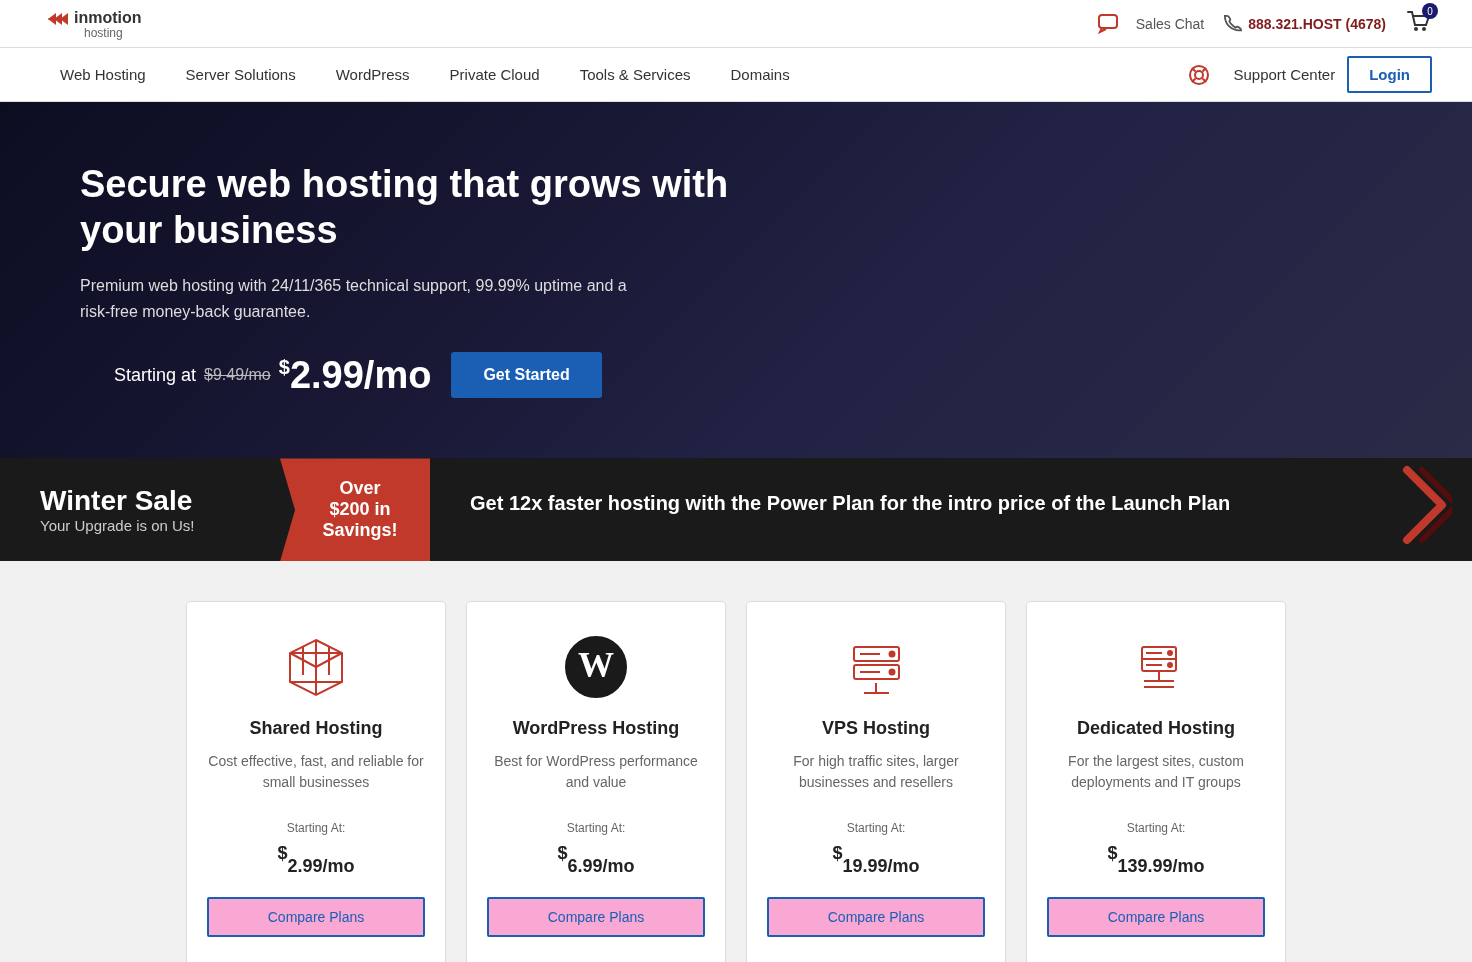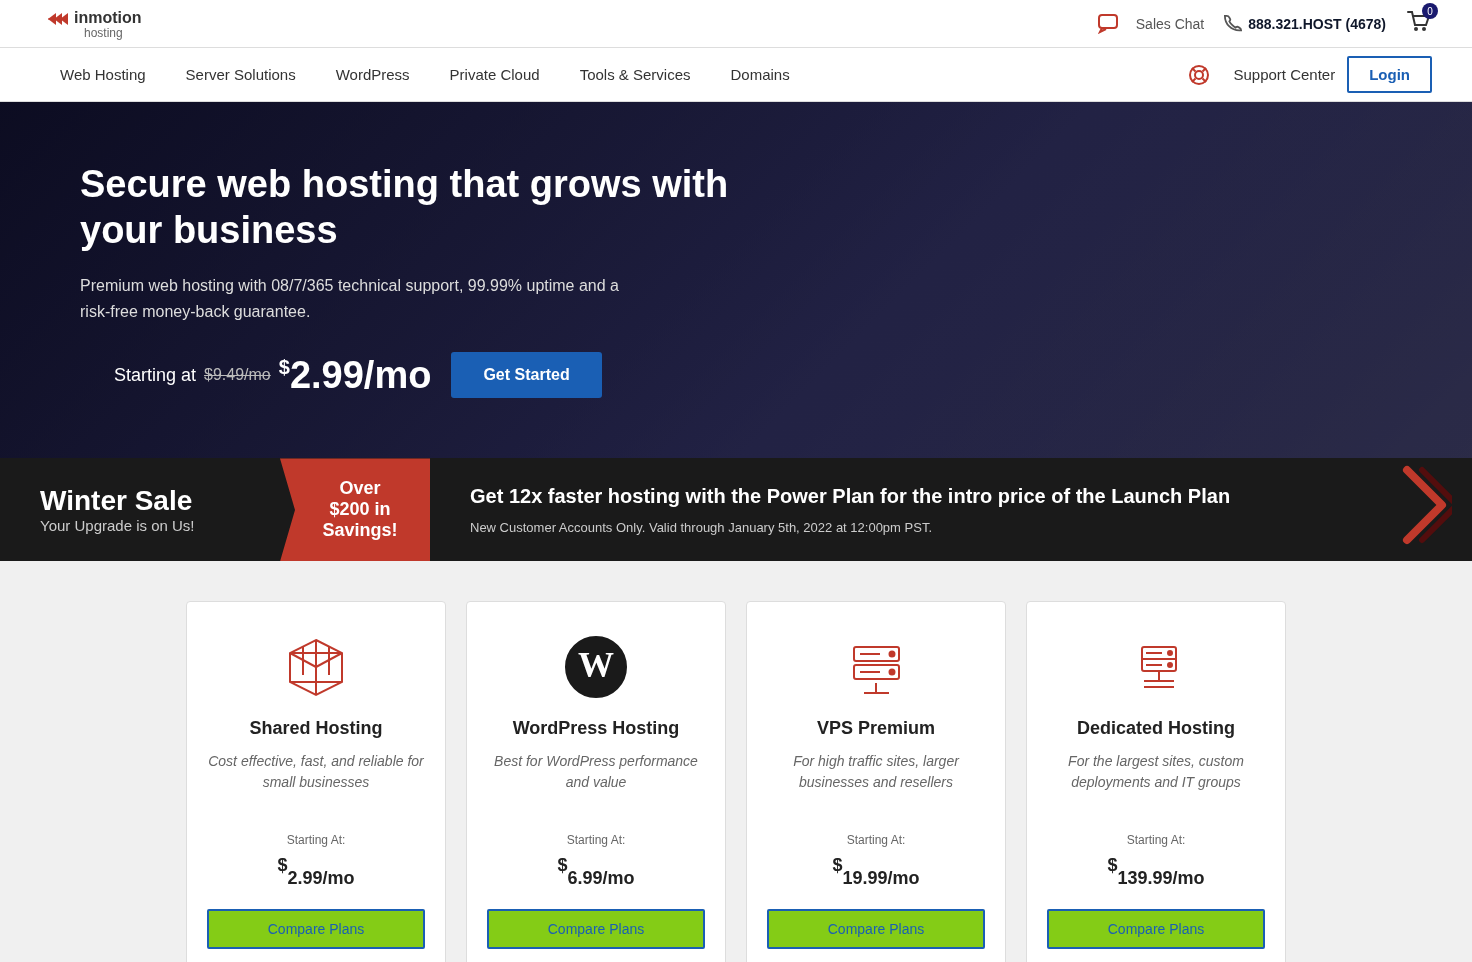--- a/index.html
+++ b/index.html
@@ -11,21 +11,21 @@
       border-bottom: 1px solid #ddd;
       padding: 0 40px;
       display: flex;
       align-items: center;
       justify-content: space-between;
       height: 48px;
     }
     .logo-area { display: flex; align-items: center; }
     .header-right { display: flex; align-items: center; gap: 20px; font-size: 14px; color: #555; }
     .sales-chat { display: flex; align-items: center; gap: 16px; cursor: pointer; color: #555; }
-    .phone { display: flex; align-items: center; gap: 6px; color: #0f172a; font-weight: bold; }
+    .phone { display: flex; align-items: center; gap: 6px; color: #7f1d1d; font-weight: bold; }
     .cart-icon { position: relative; cursor: pointer; }
     .cart-badge {
       position: absolute; top: -6px; right: -6px;
       background: #1a1a6e; color: #fff; border-radius: 50%;
       width: 16px; height: 16px; font-size: 10px;
       display: flex; align-items: center; justify-content: center;
     }
 
     
     .nav {
@@ -149,29 +149,29 @@
       padding: 30px 20px;
       text-align: center;
       flex: 1;
       max-width: 260px;
       display: flex;
       flex-direction: column;
       align-items: center;
     }
     .card-icon { width: 70px; height: 70px; margin-bottom: 16px; display: flex; align-items: center; justify-content: center; }
     .card-title { font-size: 18px; font-weight: bold; margin-bottom: 12px; color: #222; }
-    .card-desc { font-size: 14px; color: #666; line-height: 1.5; margin-bottom: 40px; flex: 1; font-style: italic; }
+    .card-desc { font-size: 14px; color: #666; line-height: 1.5; margin-bottom: 28px; flex: 1; }
     .card-starting { font-size: 12px; color: #666; margin-bottom: 4px; }
     .card-price { font-size: 36px; font-weight: bold; color: #222; margin-bottom: 16px; }
     .card-price sup { font-size: 18px; vertical-align: super; }
     .card-price span { font-size: 18px; }
     .compare-btn {
       border: 2px solid #1a5fb4;
       color: #1a5fb4;
-      background: #84cc16;
+      background: #f9a8d4;
       padding: 10px 20px;
       font-size: 14px;
       cursor: pointer;
       border-radius: 2px;
       width: 100%;
       font-weight: 500;
     }
 
     
     .icon-shared { color: #c0392b; }
@@ -246,21 +246,21 @@
       <span>Support Center</span>
     </div>
     <button class="login-btn">Login</button>
   </div>
 </nav>
 
 <section class="hero">
   <div class="hero-bg-overlay"></div>
   <div class="hero-content">
     <h1>Secure web hosting that grows with your business</h1>
-    <p>Premium web hosting with 08/7/365 technical support, 99.99% uptime and a risk-free money-back guarantee.</p>
+    <p>Premium web hosting with 24/11/365 technical support, 99.99% uptime and a risk-free money-back guarantee.</p>
     <div class="hero-pricing">
       <div class="hero-pricing-text">
         <span>Starting at</span>
         <span class="hero-old-price">$9.49/mo</span>
         <span class="hero-new-price">
           <sup>$</sup><span>2.99/mo</span>
         </span>
       </div>
       <button class="get-started-btn">Get Started</button>
     </div>
@@ -272,21 +272,20 @@
     <h2>Winter Sale</h2>
     <p>Your Upgrade is on Us!</p>
   </div>
   <div class="winter-savings">
     <div>Over</div>
     <div>$200 in</div>
     <div>Savings!</div>
   </div>
   <div class="winter-right">
     <h3>Get 12x faster hosting with the Power Plan for the intro price of the Launch Plan</h3>
-    <p>New Customer Accounts Only. Valid through January 5th, 2022 at 12:00pm PST.</p>
   </div>
   <div class="chevron-right">
     <svg width="50" height="80" viewBox="0 0 50 80">
       <polyline points="5,5 40,40 5,75" fill="none" stroke="#c0392b" stroke-width="8" stroke-linecap="round" stroke-linejoin="round"></polyline>
       <polyline points="20,5 55,40 20,75" fill="none" stroke="#8b0000" stroke-width="6" stroke-linecap="round" stroke-linejoin="round" opacity="0.5"></polyline>
     </svg>
   </div>
 </div>
 
 <section class="hosting-section">
@@ -340,21 +339,21 @@
         <rect x="10" y="30" width="45" height="14" rx="2"></rect>
         <circle cx="48" cy="19" r="2.5" fill="#c0392b"></circle>
         <circle cx="48" cy="37" r="2.5" fill="#c0392b"></circle>
         <line x1="16" y1="19" x2="36" y2="19"></line>
         <line x1="16" y1="37" x2="36" y2="37"></line>
 
         <line x1="32" y1="48" x2="32" y2="58"></line>
         <line x1="20" y1="58" x2="45" y2="58"></line>
       </svg>
     </div>
-    <div class="card-title">VPS Premium</div>
+    <div class="card-title">VPS Hosting</div>
     <div class="card-desc">For high traffic sites, larger businesses and resellers</div>
     <div class="card-starting">Starting At:</div>
     <div class="card-price">
       <sup>$</sup><span>19.99</span><span>/mo</span>
     </div>
     <button class="compare-btn">Compare Plans</button>
   </div>
 
   <div class="hosting-card">
     <div class="card-icon icon-dedicated">

